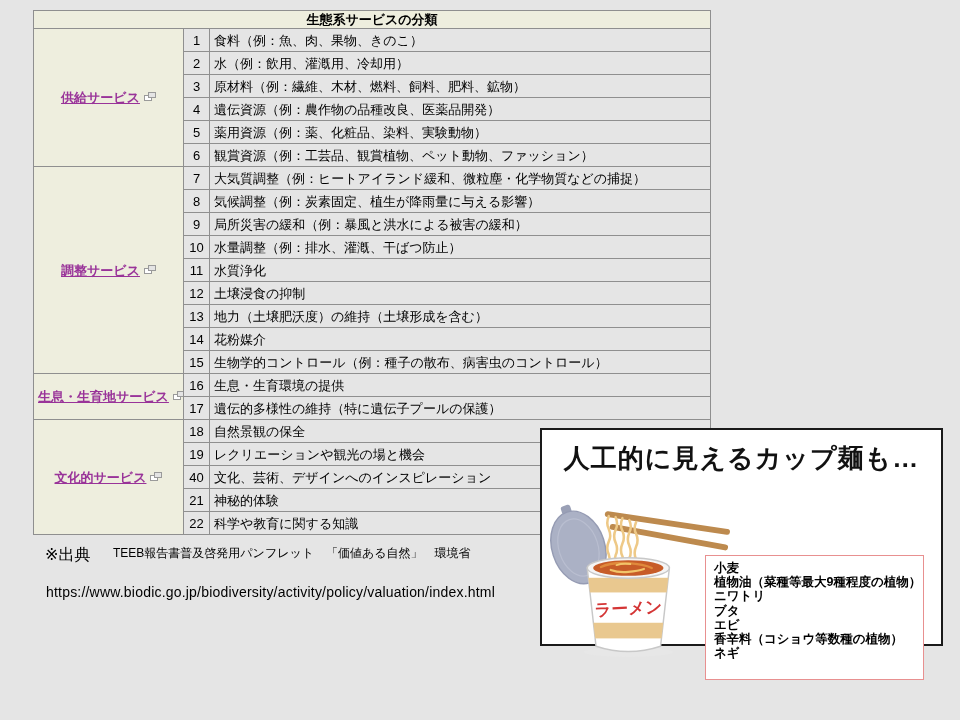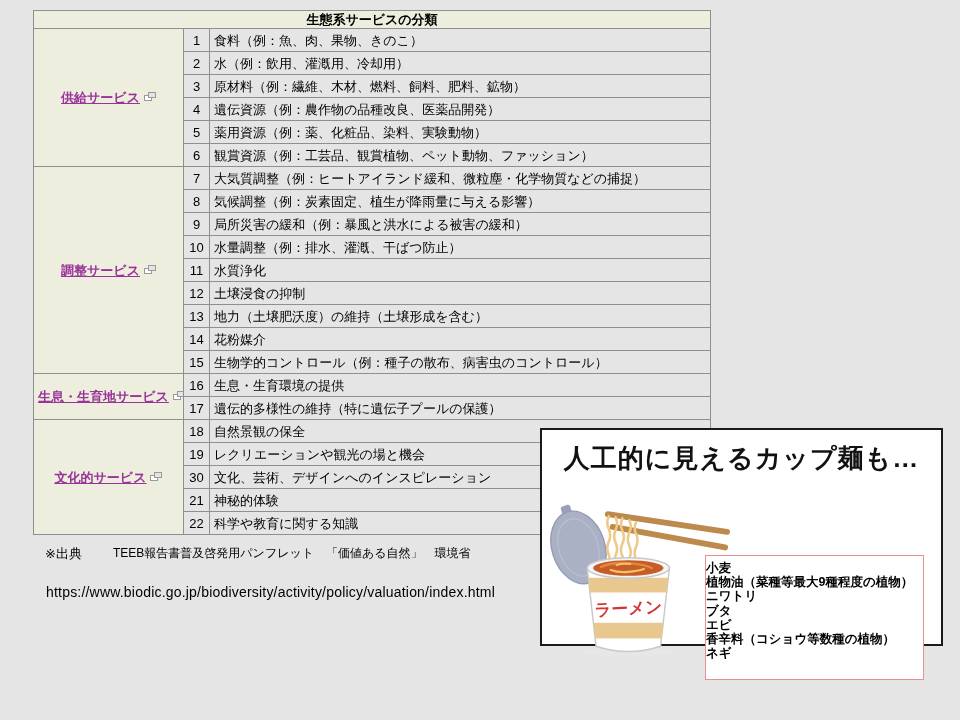--- a/index.html
+++ b/index.html
@@ -30,39 +30,39 @@
   .catlink{
     color:#993399;text-decoration:underline;font-weight:bold;cursor:pointer;text-align:center;
   }
   .winicon{display:inline-block;width:12px;height:10px;position:relative;margin-left:4px;vertical-align:0px;}
   .winicon::before{content:"";position:absolute;left:0;top:3px;width:6px;height:4px;border:1px solid #9a9a9a;background:#fff;}
   .winicon::after{content:"";position:absolute;left:4px;top:0;width:6px;height:4px;border:1px solid #9a9a9a;background:#e4e4e4;}
   td.num{text-align:center;padding:0 2px;}
   td.desc{padding:0 5px;}
 
   
-  .fn-marker{position:absolute;left:45px;top:545px;font-size:13px;}
+  .fn-marker{position:absolute;left:45px;top:545px;font-size:16px;}
   .fn-line1{position:absolute;left:113px;top:545px;font-size:12px;text-align:right;}
   .fn-line2{position:absolute;left:113px;top:563px;font-size:12px;}
   .src-url{position:absolute;left:30px;top:584px;font-size:14px;letter-spacing:.2px;margin-left:16px;}
 
   
   .inset{
     position:absolute;left:540px;top:428px;width:403px;height:218px;
     background:#fff;border:2px solid #1a1a1a;box-sizing:border-box;z-index:5;
   }
   .inset-title{
     margin-top:11px;text-align:center;
     font-size:26px;font-weight:bold;color:#111;letter-spacing:1px;
   }
   .cup-illo{position:absolute;left:2px;top:50px;width:195px;height:220px;}
   .ingredients{
     position:absolute;left:163px;top:125px;width:219px;height:125px;
     border:1px solid #e89090;background:#fff;box-sizing:border-box;
-    padding:5px 0;font-size:12.5px;font-weight:bold;line-height:14.2px;
+    padding:5px 8px;font-size:12.5px;font-weight:bold;line-height:14.2px;
     white-space:nowrap;
   }
 </style>
 </head>
 <body>
 
 <div class="slide">
 
   <table class="services">
     <colgroup>
@@ -150,21 +150,21 @@
         <tr>
           <td class="cat" rowspan="5"><span class="catlink">文化的サービス</span><span class="winicon"></span></td>
           <td class="num">18</td>
           <td class="desc">自然景観の保全</td>
         </tr>
         <tr>
           <td class="num">19</td>
           <td class="desc">レクリエーションや観光の場と機会</td>
         </tr>
         <tr>
-          <td class="num">30</td>
+          <td class="num">40</td>
           <td class="desc">文化、芸術、デザインへのインスピレーション</td>
         </tr>
         <tr>
           <td class="num">21</td>
           <td class="desc">神秘的体験</td>
         </tr>
         <tr>
           <td class="num">22</td>
           <td class="desc">科学や教育に関する知識</td>
         </tr>

